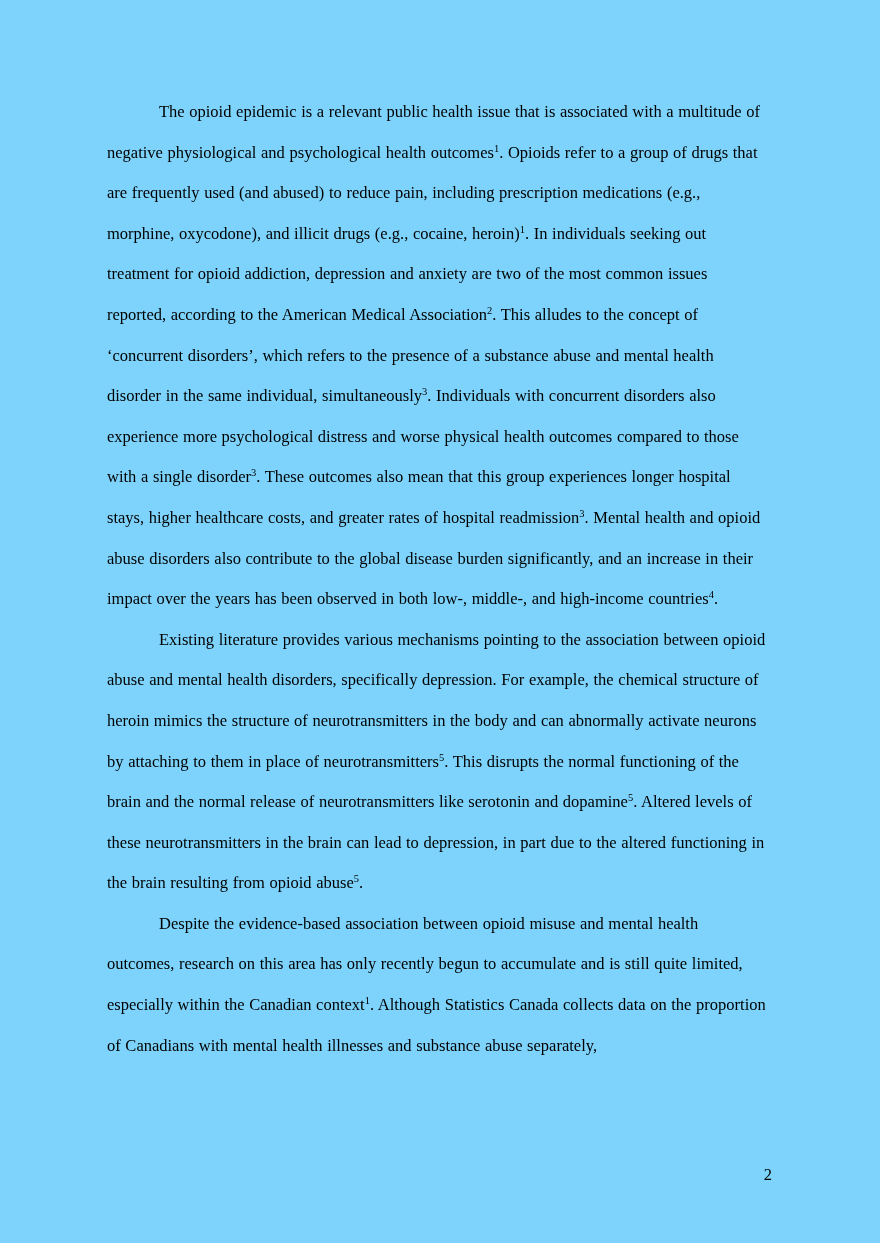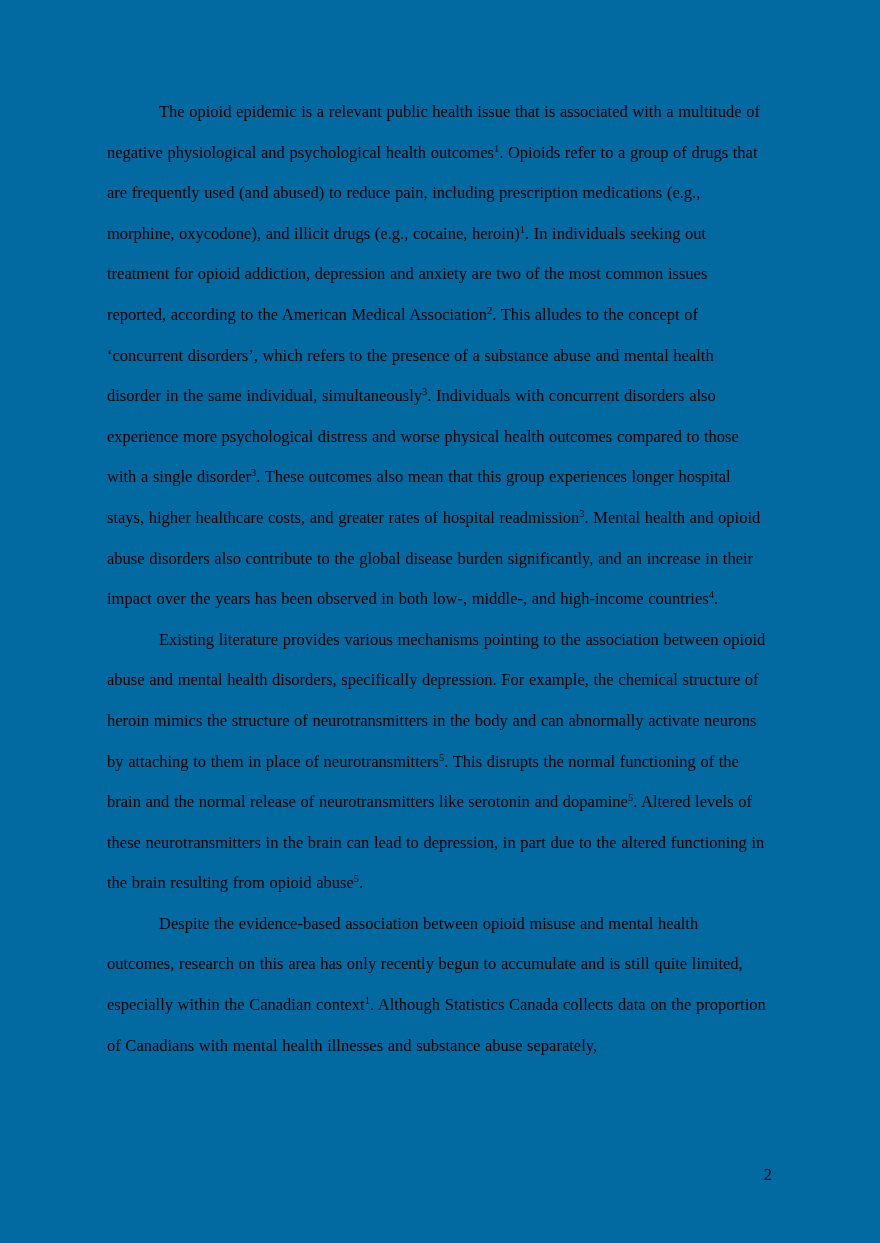--- a/index.html
+++ b/index.html
@@ -11,21 +11,21 @@
     width: 880px;
     height: 1243px;
     position: relative;
     overflow: hidden;
     font-family: "Liberation Serif", "DejaVu Serif", serif;
     color: #000000;
   }
   .page {
     position: absolute;
     inset: 0;
-    background: #0369a1;
+    background: #7dd3fc;
   }
   .content {
     position: absolute;
     left: 107px;
     top: 92px;
     width: 661px;
   }
   .para {
     margin: 0;
     padding: 0;

